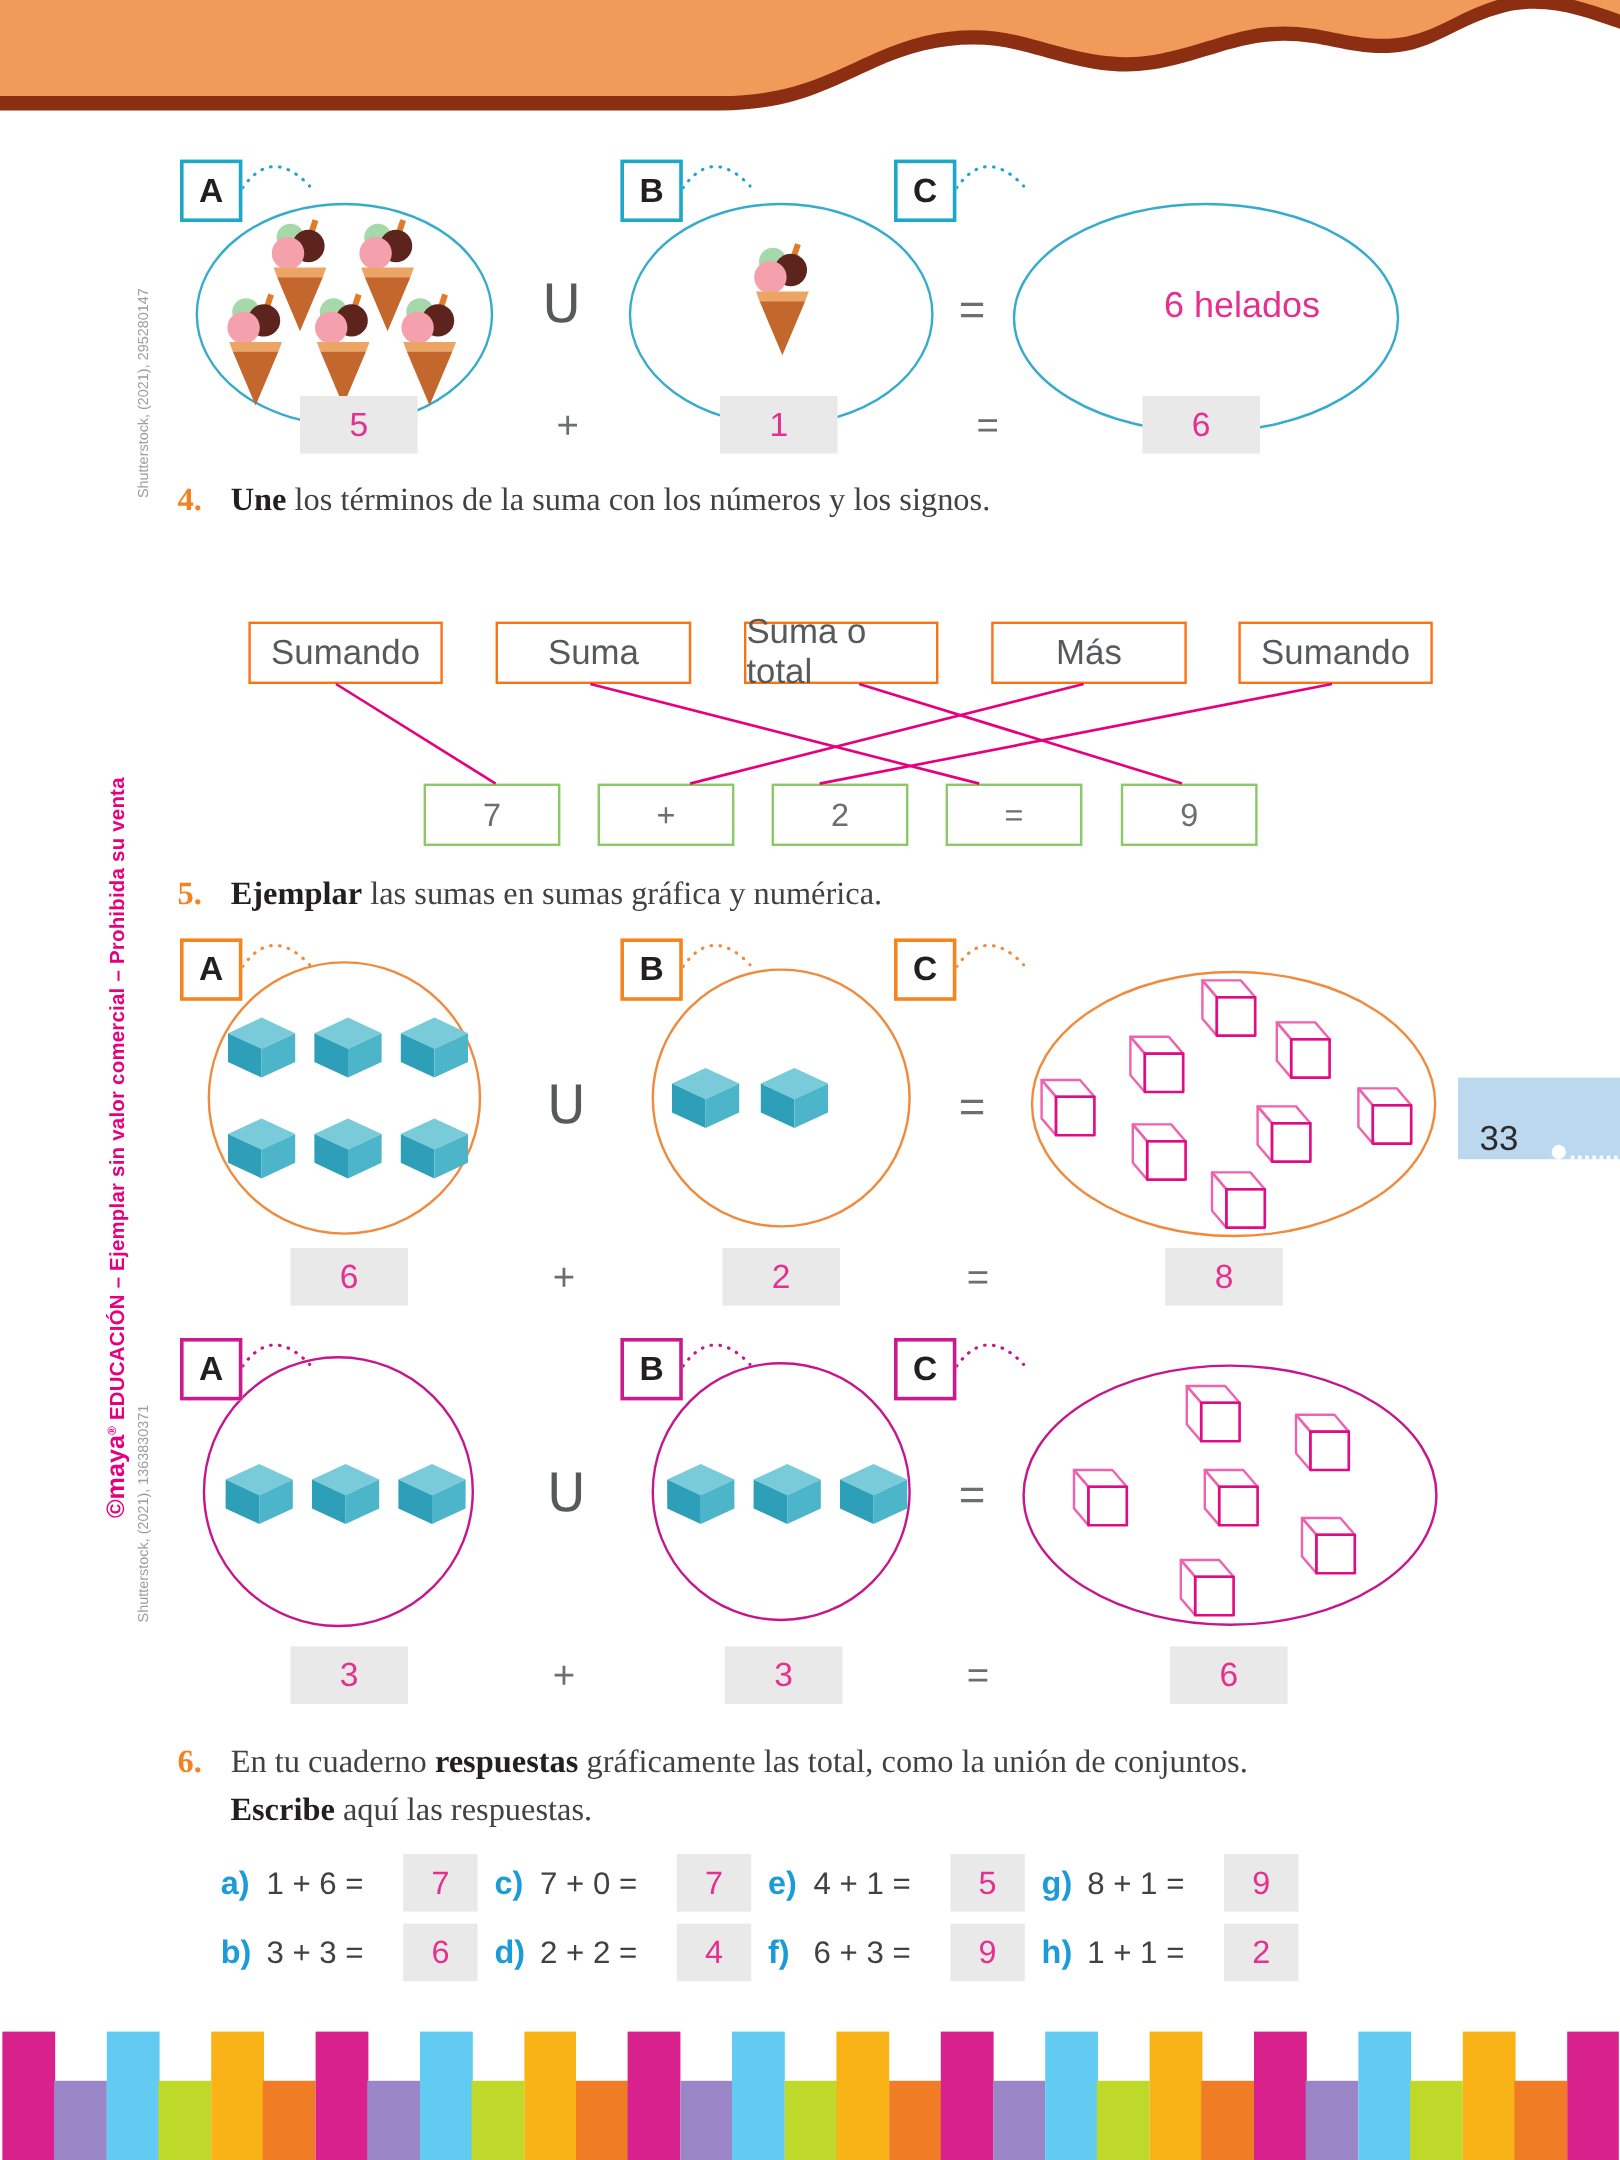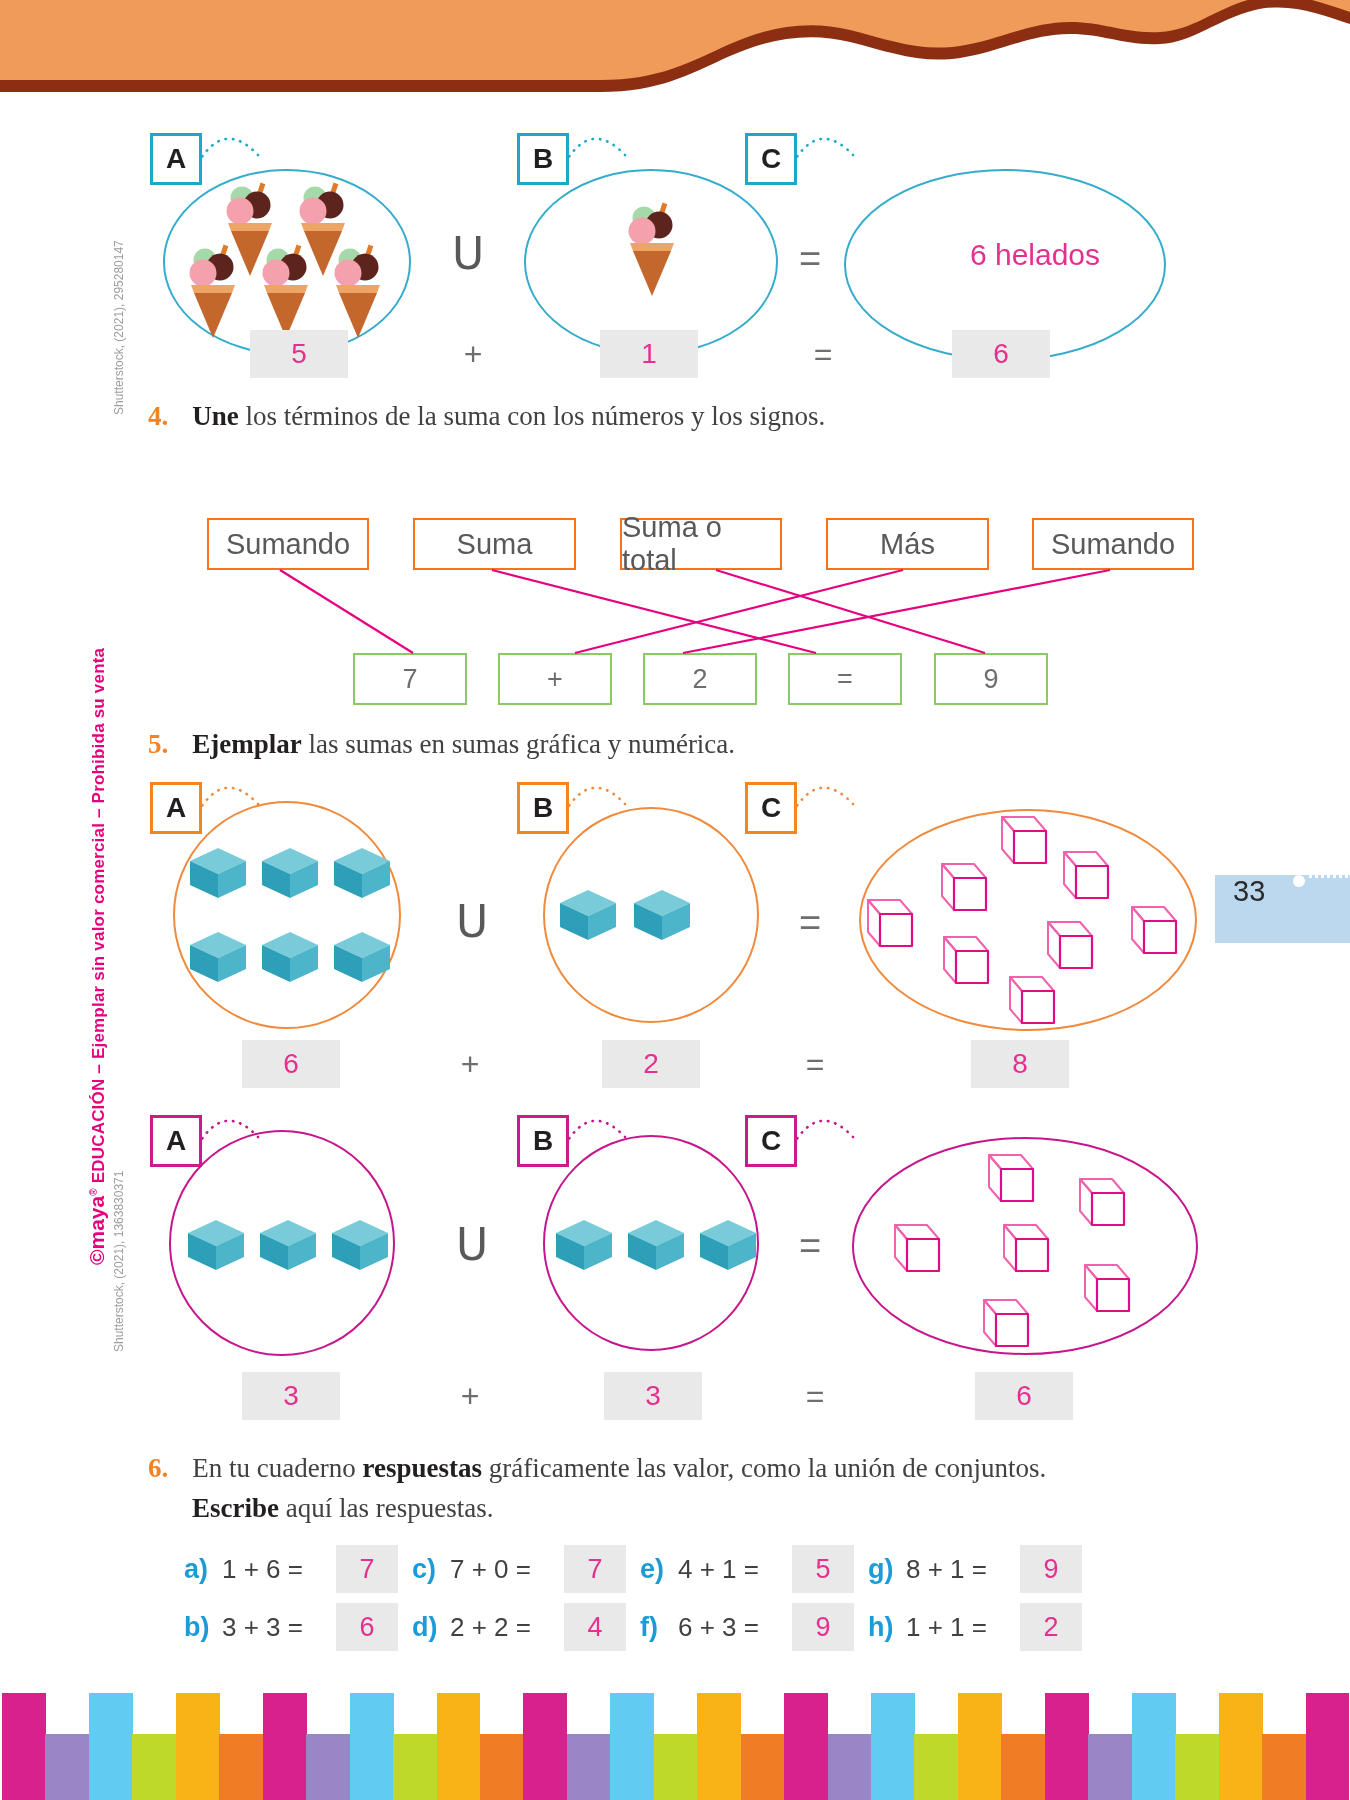--- a/index.html
+++ b/index.html
@@ -48,22 +48,22 @@
 
   
   .credit{position:absolute;font-size:12px;color:#9B9DA0;white-space:nowrap;
           transform:rotate(-90deg);transform-origin:0 0;}
   .publisher{position:absolute;font-size:17px;font-weight:bold;color:#E6007E;white-space:nowrap;
              transform:rotate(-90deg);transform-origin:0 0;letter-spacing:.2px;}
   .publisher .logo{font-size:21px;font-weight:900;letter-spacing:0;}
   .publisher sup{font-size:10px;}
 
   
-  .pagetab{position:absolute;left:1215px;top:875px;width:135px;height:68px;
-           background:#BCD8EF;display:flex;align-items:flex-start;}
+  .pagetab{position:absolute;left:1215px;top:898px;width:135px;height:68px;
+           background:#BCD8EF;display:flex;align-items:flex-end;}
   .pagetab .num{font-size:29px;color:#2b2b2b;margin-left:18px;}
   .pagetab .dot{width:12px;height:12px;border-radius:50%;background:#fff;margin-left:28px;}
   .pagetab .dots{flex:1;border-top:3px dotted #fff;margin:0 2px 0 4px;}
 
   .helados{position:absolute;font-size:30px;color:#E5308F;text-align:center;}
 
   #footer-bars{position:absolute;left:0;top:1690px;width:1350px;height:110px;}
   #footer-bars .bar{position:absolute;bottom:0;}
 </style>
 </head>
@@ -271,21 +271,21 @@
 <div class="usym" style="left:444px;top:1219px">U</div>
 <div class="eqsym" style="left:790px;top:1225px;font-size:38px">=</div>
 
 <div class="ansbox" style="left:242px;top:1372px">3</div>
 <div class="eqsym" style="left:450px;top:1378px">+</div>
 <div class="ansbox" style="left:604px;top:1372px">3</div>
 <div class="eqsym" style="left:795px;top:1378px">=</div>
 <div class="ansbox" style="left:975px;top:1372px">6</div>
 
 <div class="heading" style="left:148px;top:1450px">
-  <span class="exnum">6.</span><span>En tu cuaderno </span><b>respuestas</b><span> gráficamente las valor, como la unión de conjuntos.</span>
+  <span class="exnum">6.</span><span>En tu cuaderno </span><b>respuestas</b><span> gráficamente las total, como la unión de conjuntos.</span>
 </div>
 <div class="heading" style="left:192px;top:1490px">
   <b>Escribe</b><span> aquí las respuestas.</span>
 </div>
 
 <div class="anscell" style="left:184px;top:1545px">
   <span class="letter">a)</span>
   <span class="expr">1 + 6 =</span>
   <span class="resbox">7</span>
 </div>

